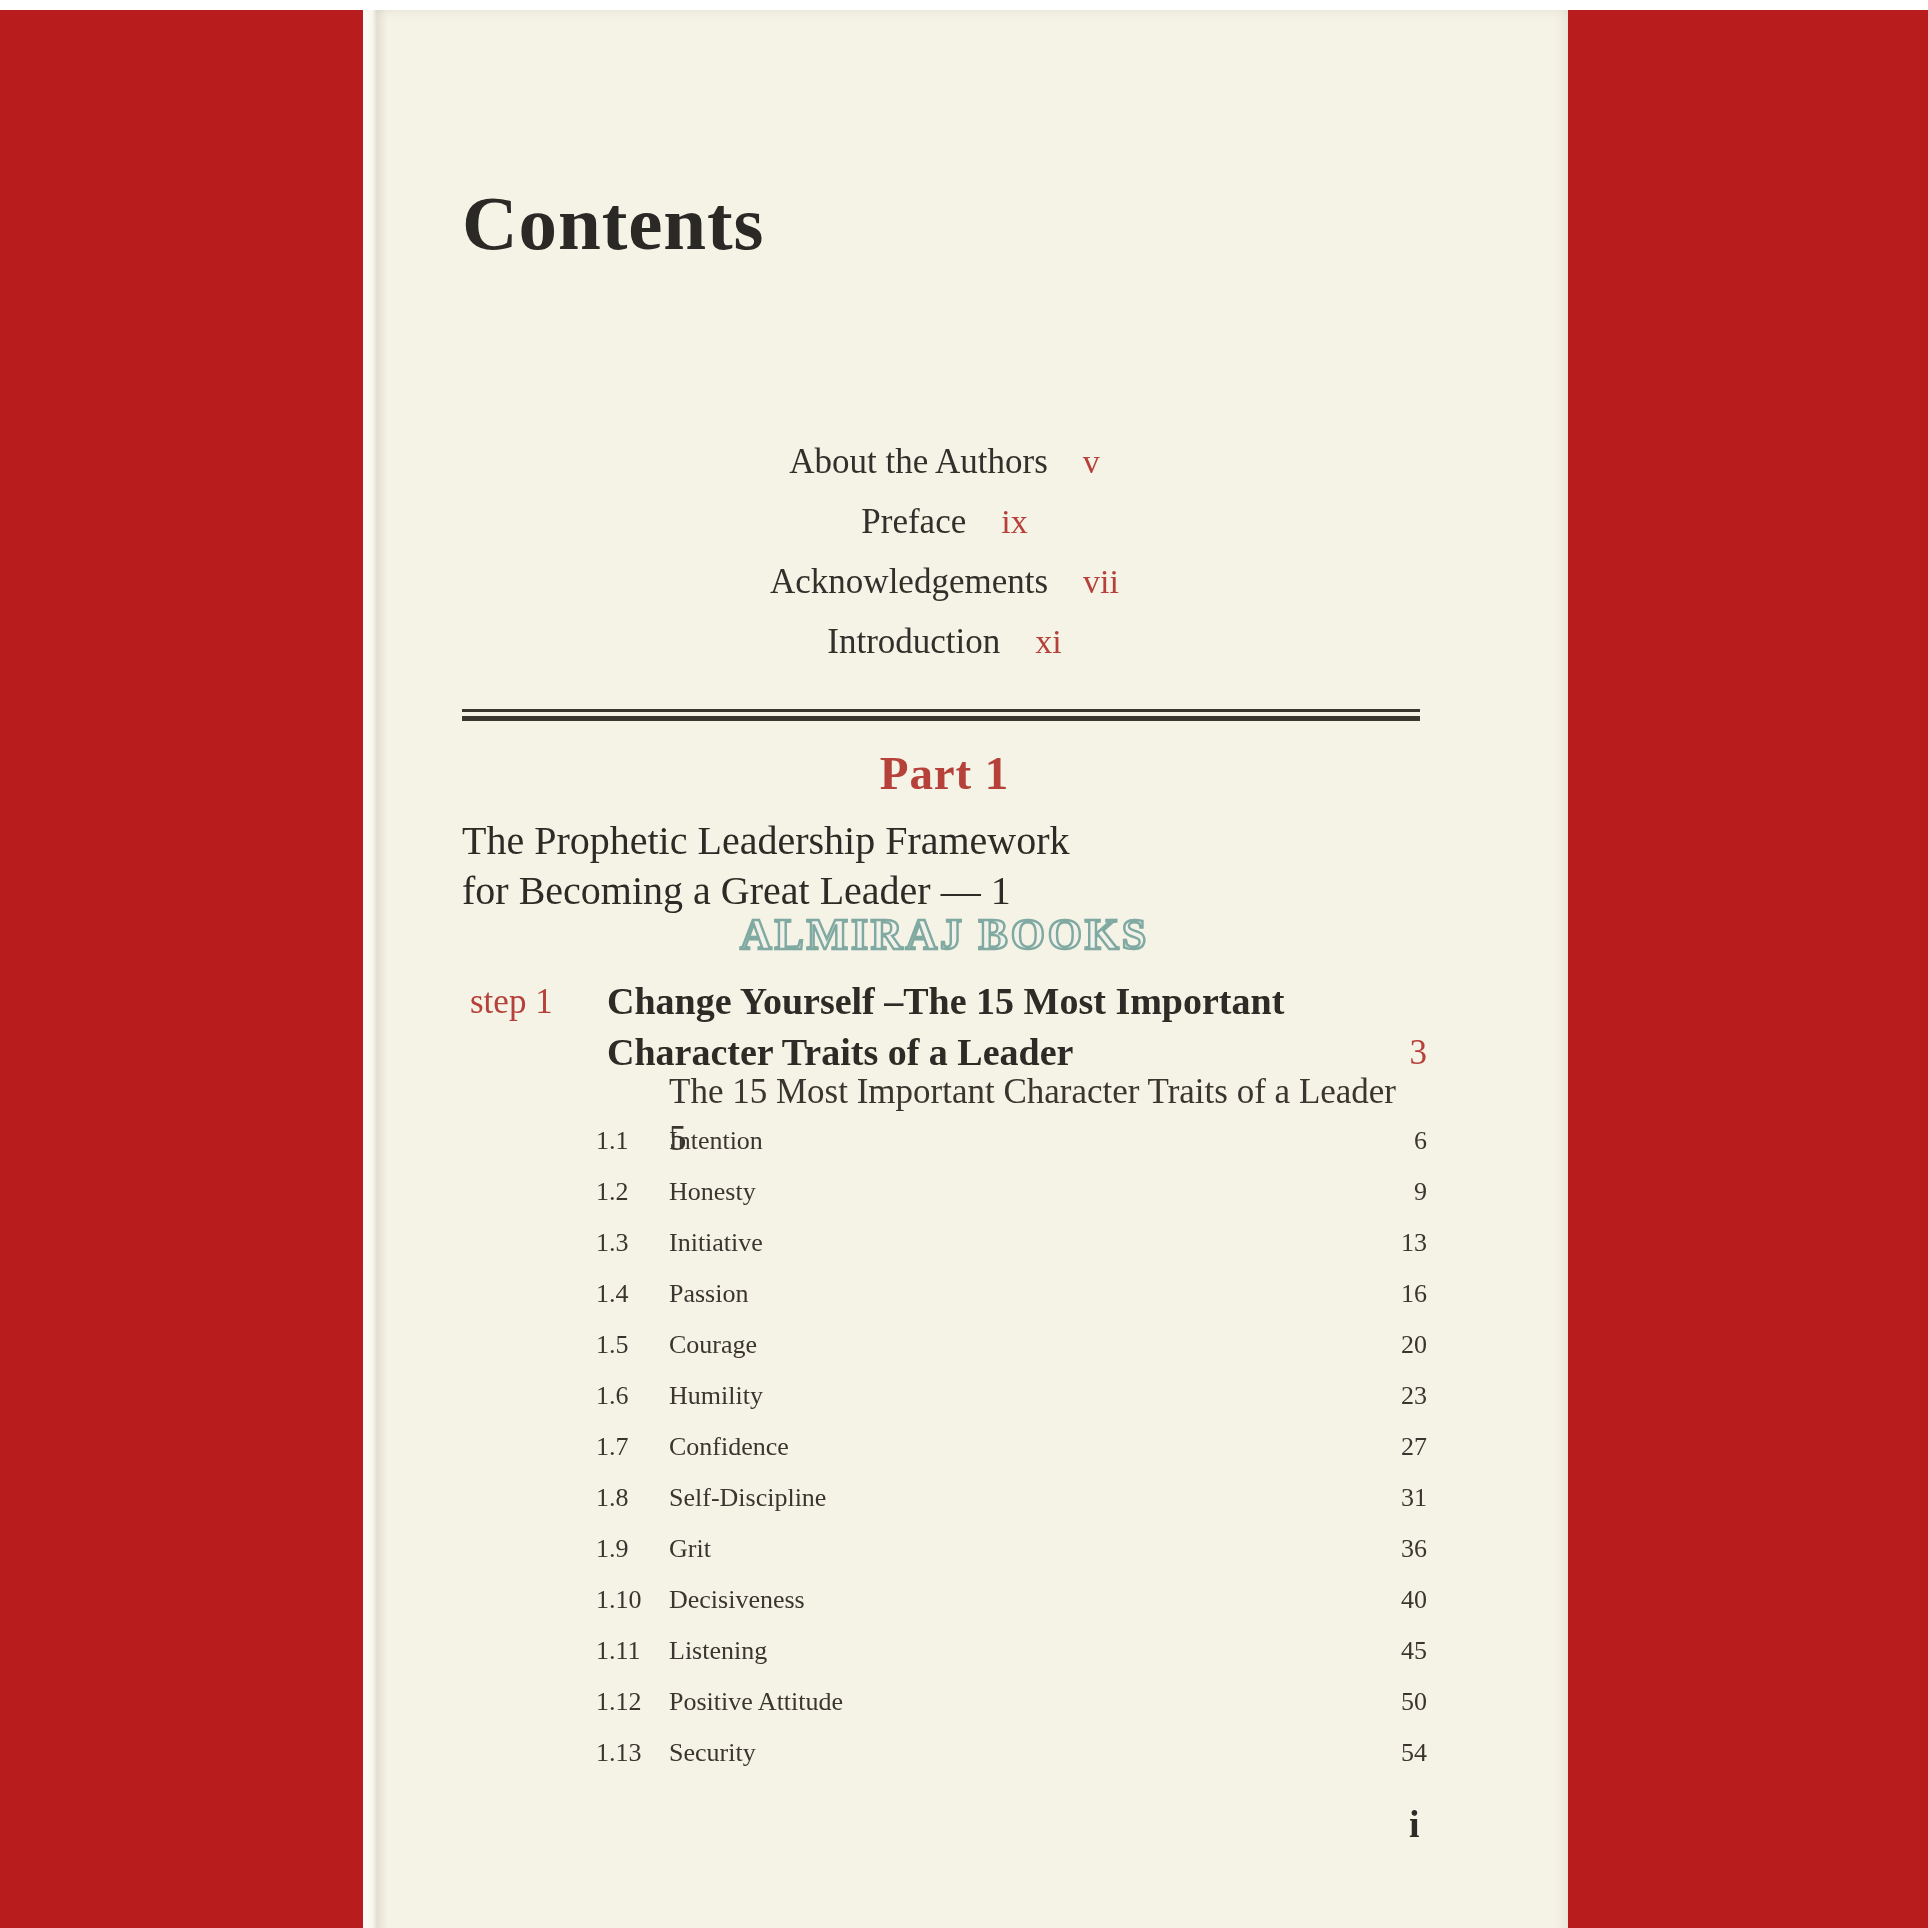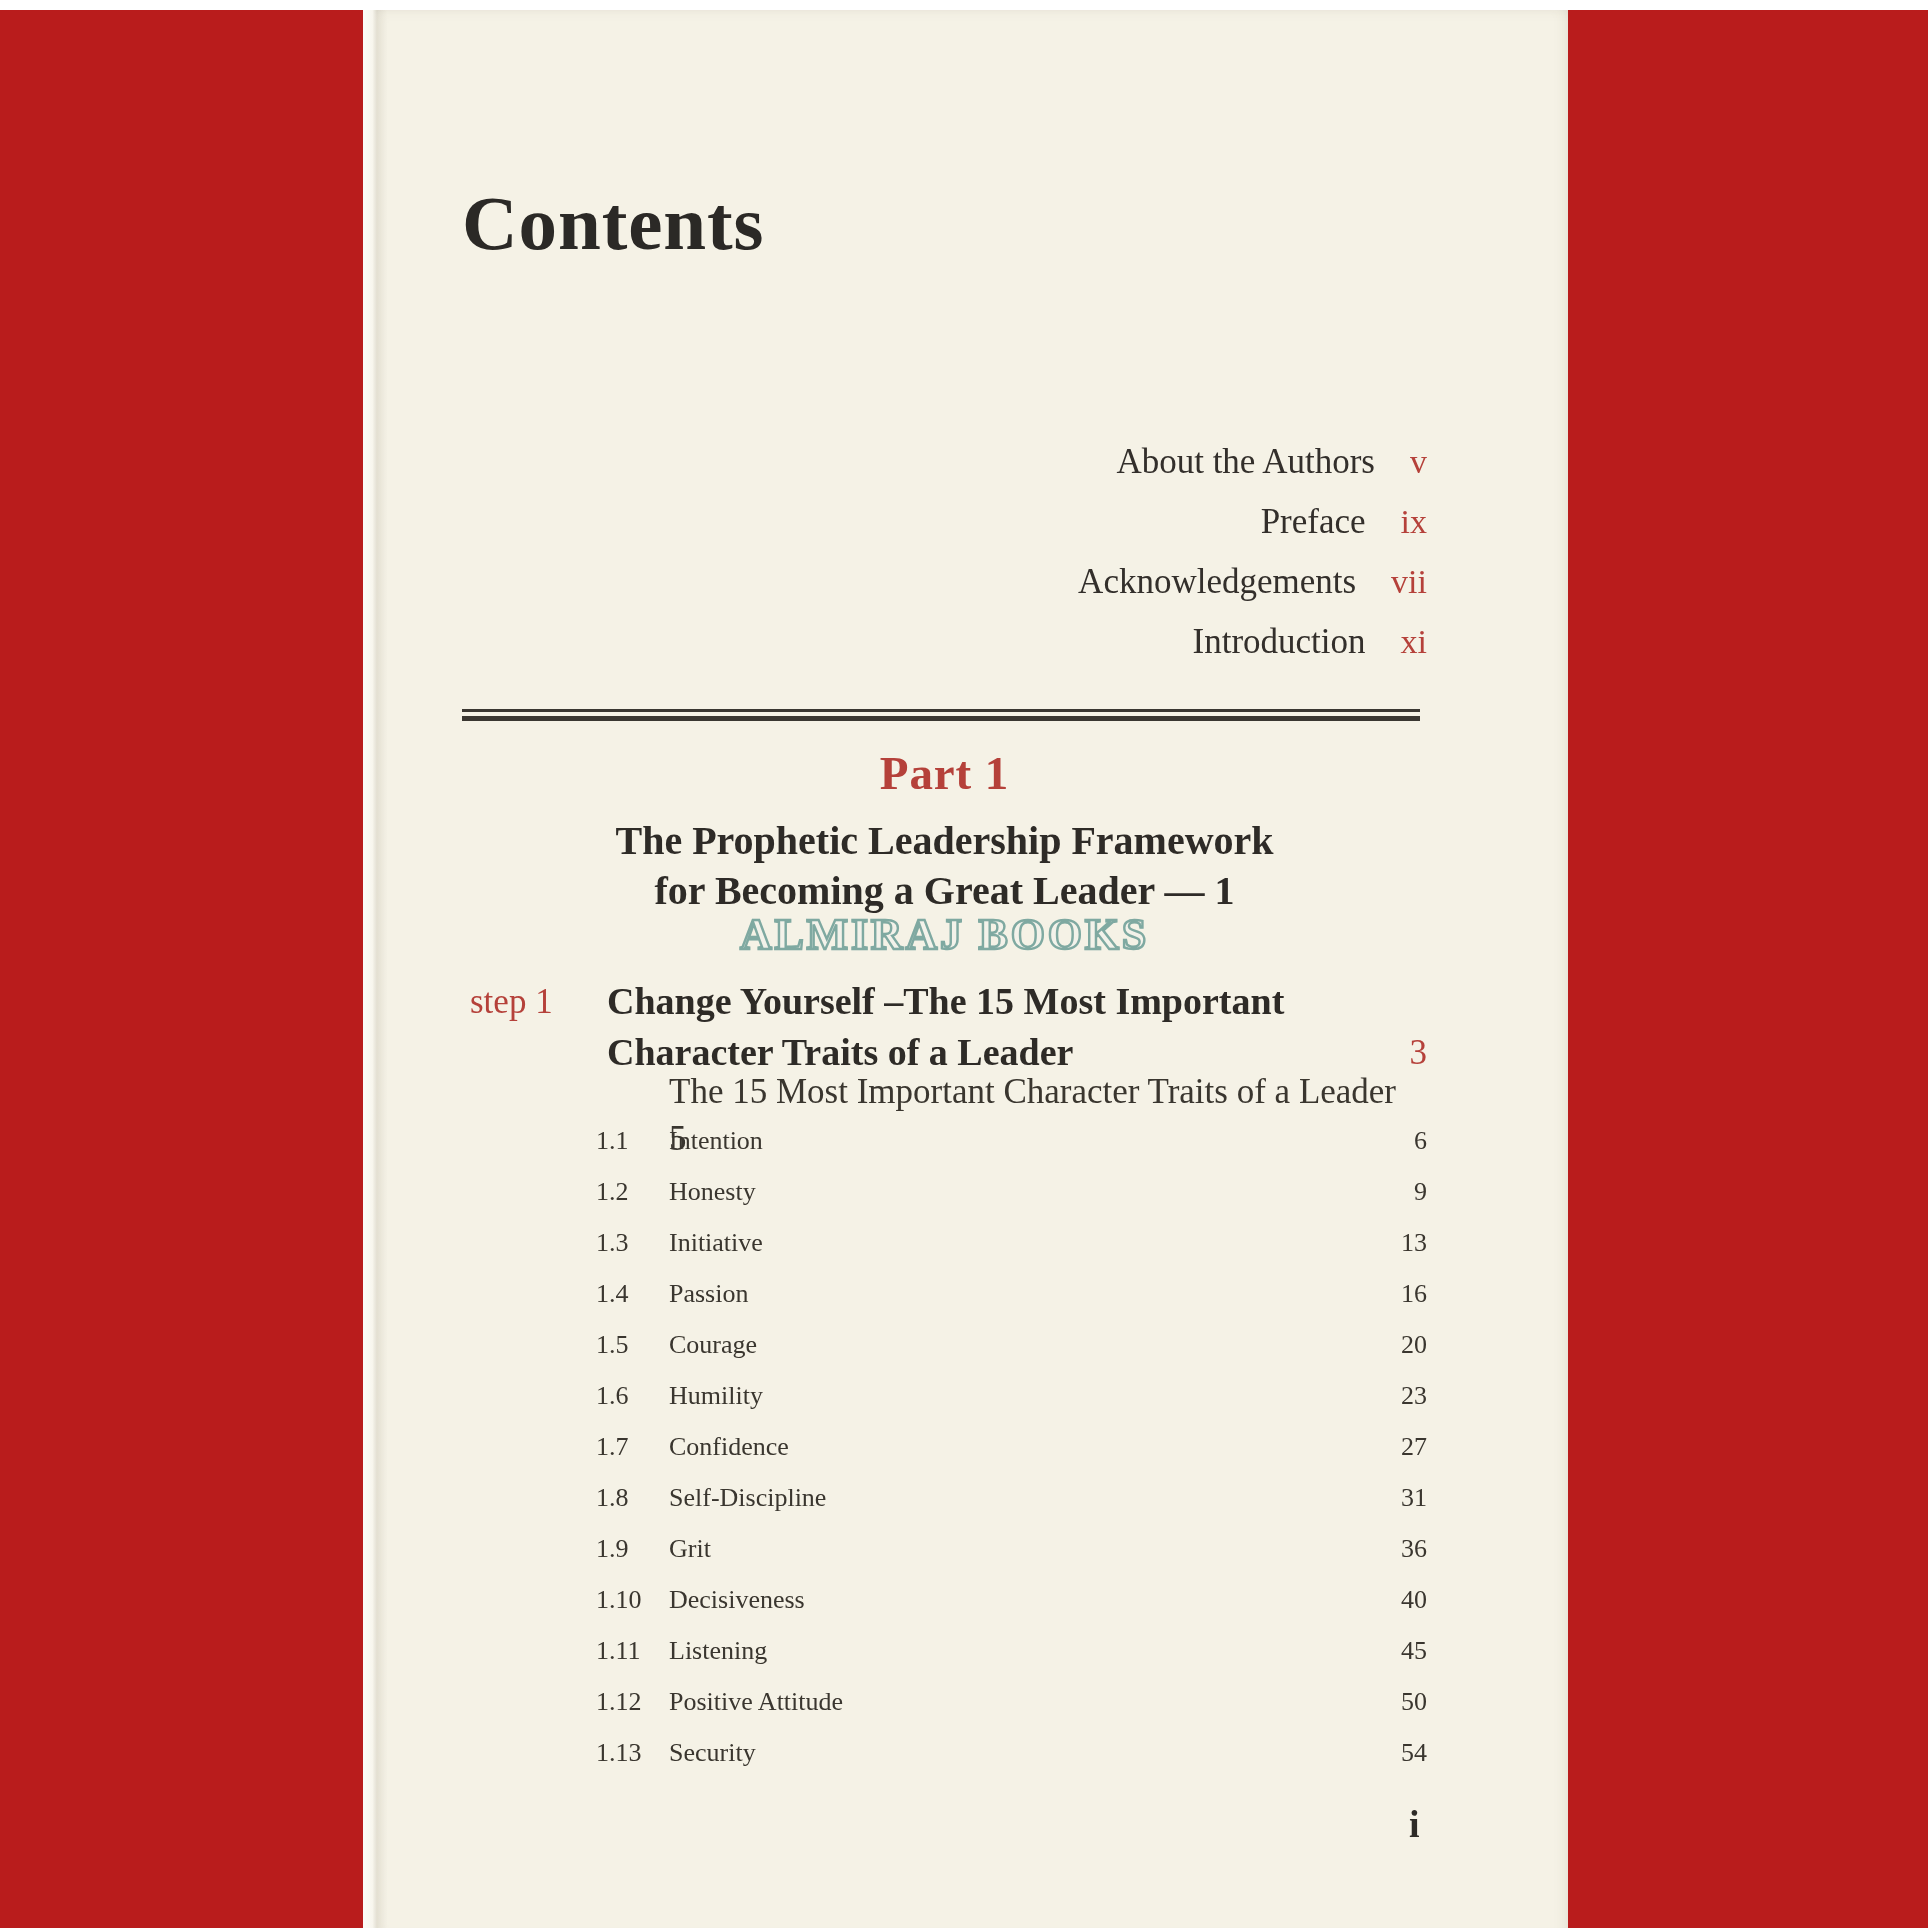--- a/index.html
+++ b/index.html
@@ -29,35 +29,35 @@
     left:99px;right:141px;top:0;bottom:0;
     color:#332f2b;
   }
   .doc-title{
     position:absolute;top:175px;left:0;
     font-size:77px;font-weight:700;letter-spacing:0.9px;
     color:#2b2926;line-height:1;
   }
   .front-matter{position:absolute;top:422px;left:0;right:0;}
   .fm-row{
-    display:flex;justify-content:flex-end;align-items:baseline;
+    display:flex;justify-content:center;align-items:baseline;
     height:60px;line-height:60px;font-size:35px;gap:35px;
   }
   .fm-page{color:var(--red);font-size:34px;}
   .double-rule{position:absolute;top:699px;left:0;width:958px;}
   .rule-thin{height:2.8px;background:#3a3731;margin-bottom:3.8px;}
   .rule-thick{height:5.6px;background:#3a3731;}
   .part-label{
     position:absolute;top:738px;left:0;right:0;
     text-align:center;font-size:47px;font-weight:700;
     color:var(--red);line-height:1.1;letter-spacing:0.9px;
   }
   .part-title{
     position:absolute;top:806px;left:0;right:0;
-    text-align:center;font-size:40px;font-weight:700;
+    font-size:40px;font-weight:400;
     line-height:50px;color:#2e2b27;
   }
   .watermark{
     position:absolute;top:902px;left:0;right:0;
     text-align:center;
     font-size:44px;font-weight:700;letter-spacing:2.8px;
     color:#f3f2ea;
     -webkit-text-stroke:2.4px #7fa9a1;
     text-shadow:0 0 0.9px #7fa9a1;
     line-height:1.05;

